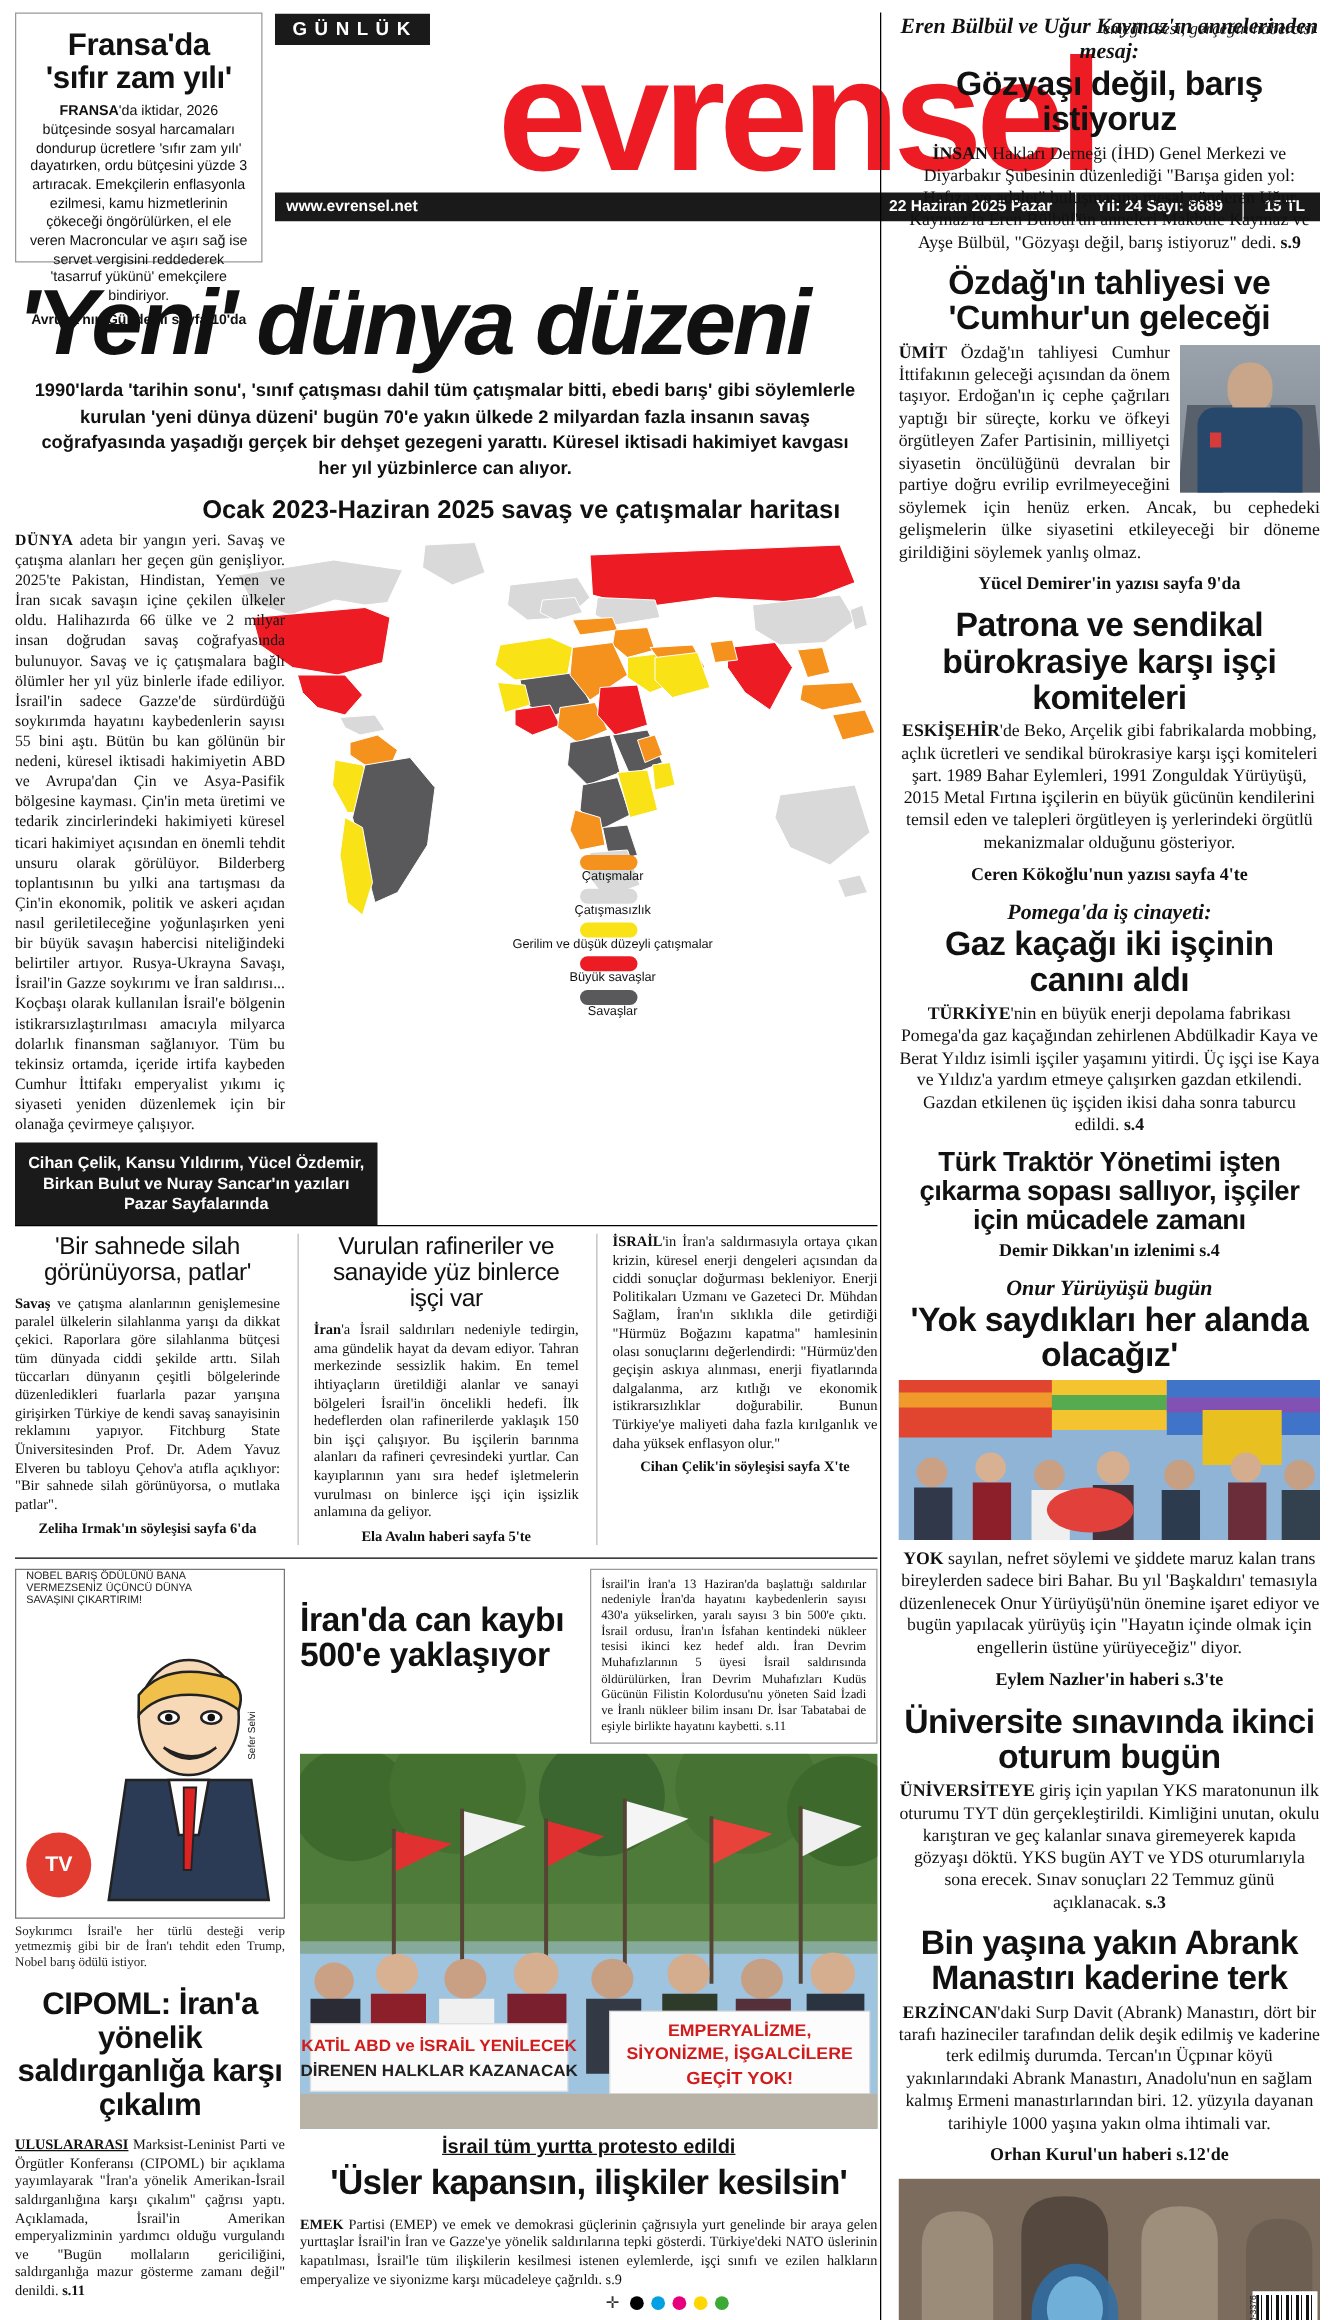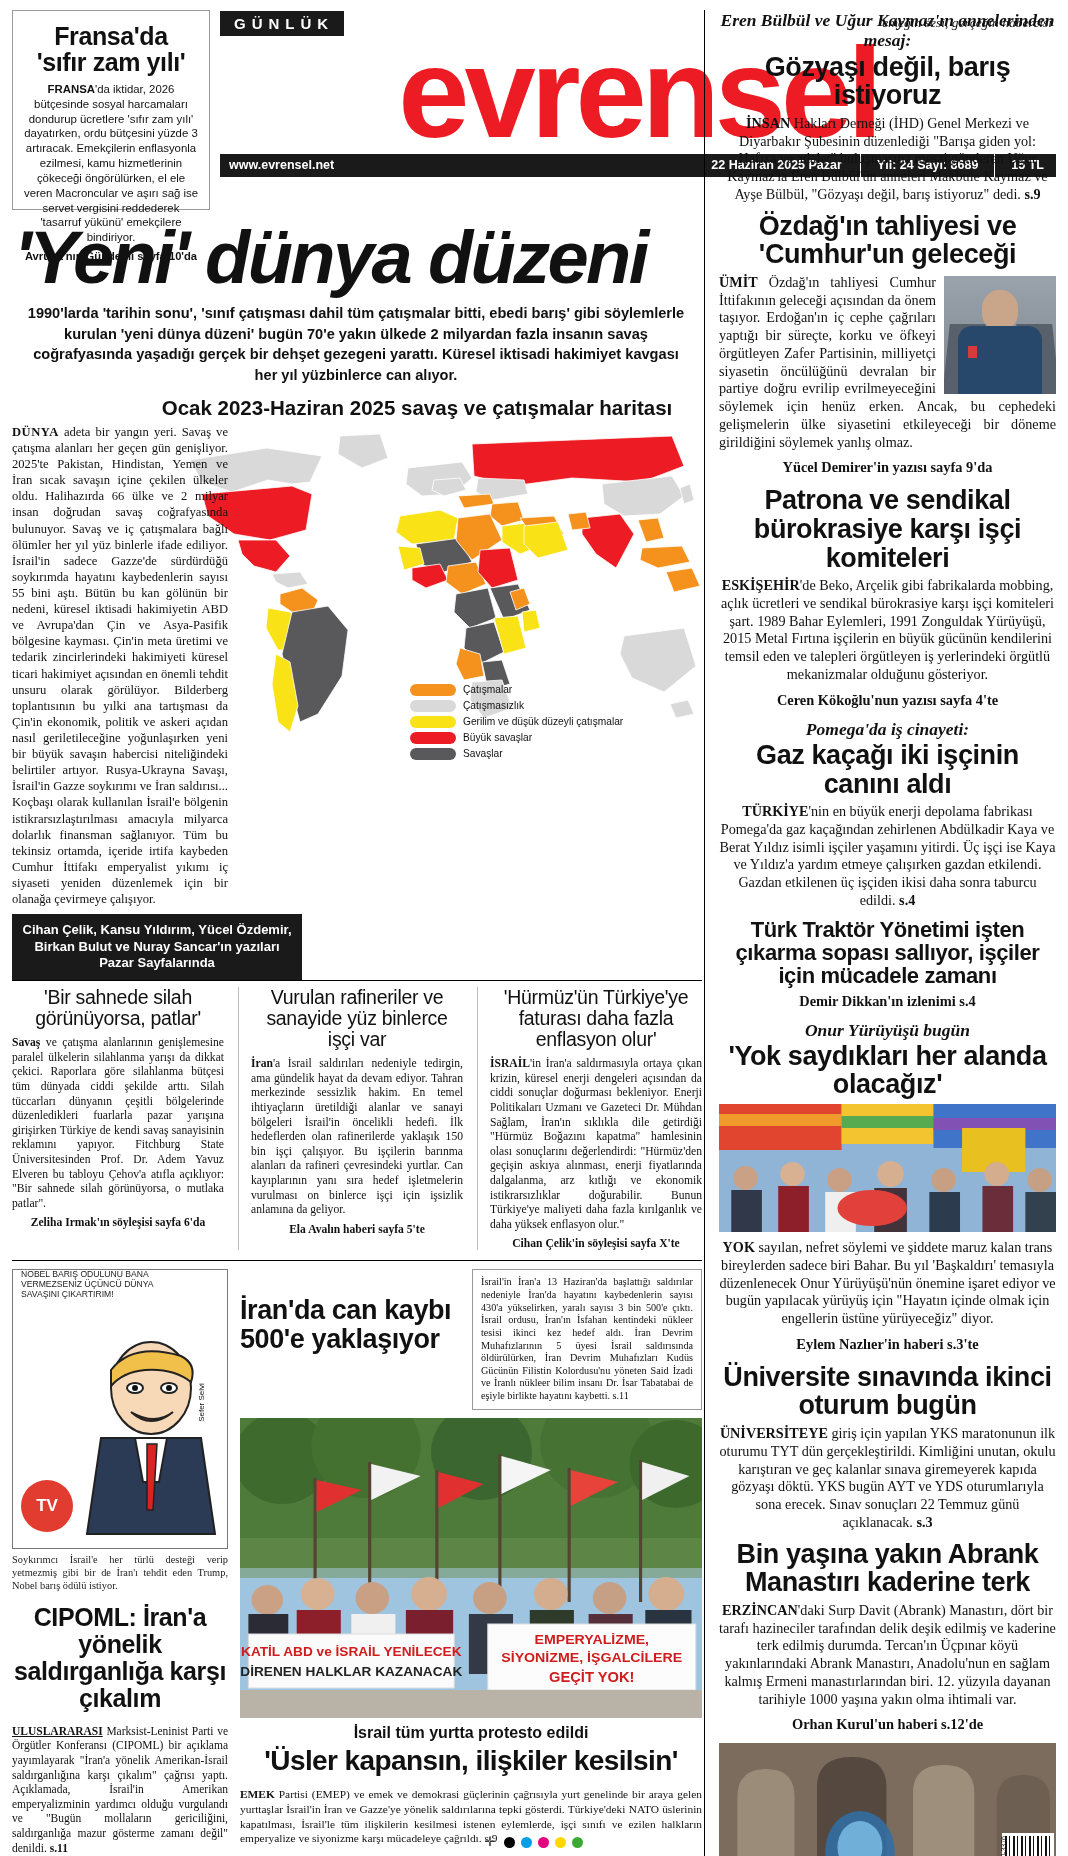--- a/index.html
+++ b/index.html
@@ -109,21 +109,21 @@
     position:relative; z-index:3;
   }
   .leftcol .lead { font-weight:bold; letter-spacing:0.5px; }
   .byline-box {
     background:#1a1a1a; color:#fff; text-align:center; padding:8px 6px;
     font-family:"Liberation Sans", sans-serif; font-weight:bold; font-size:13px;
     line-height:1.28; margin-top:7px; width:290px;
   }
   .mapimg { position:absolute; left:160px; top:26px; width:530px; height:330px; }
   .legend { position:absolute; left:398px; top:288px; font-size:10.2px; font-family:"Liberation Sans", sans-serif;}
-  .legend .row { display:flex; align-items:center; margin-bottom:4px; }
+  .legend .row { display:flex; align-items:center; margin-bottom:4px;flex-direction:column; }
   .legend .sw { width:46px; height:12px; border-radius:6px; margin-right:7px; }
 
   
   .three { display:flex; gap:14px; width:690px; margin-top:6px; clear:both; padding-top:6px; border-top:1px solid #000;}
   .three .col { flex:1; }
   .three .col + .col { border-left:1px solid #bbb; padding-left:12px; }
   .three h4 {
     font-family:"Liberation Sans", sans-serif; font-weight:normal; font-size:19.5px;
     line-height:1.08; text-align:center; margin:0 0 7px; letter-spacing:-0.3px;
   }
@@ -145,21 +145,21 @@
 
   .iranblock { flex:1; }
   .iran-top { display:flex; gap:10px; }
   .iran-head {
     font-family:"Liberation Sans", sans-serif; font-weight:bold; font-size:27px;
     line-height:1.06; width:222px; letter-spacing:-0.4px;
   }
   .iran-note { flex:1; border:1px solid #999; padding:6px 8px; font-size:10.2px; line-height:1.24; text-align:justify;}
   .iran-note .lead { font-weight:normal; }
   .photo-protest { width:100%; height:300px; margin-top:8px; position:relative; overflow:hidden; background:#86a06a;}
-  .protest-cap { text-align:center; font-family:"Liberation Sans", sans-serif; font-weight:bold; font-size:16px; margin-top:6px;}
+  .protest-cap { text-align:center; font-family:"Liberation Sans", sans-serif; font-weight:bold; font-size:16px; margin-top:6px;text-decoration:underline;}
   .protest-head {
     text-align:center; font-family:"Liberation Sans", sans-serif; font-weight:bold;
     font-size:28px; line-height:1.08; margin:4px 0 7px; letter-spacing:-0.6px;
   }
   .protest-body { font-size:11.4px; line-height:1.28; text-align:justify; }
   .protest-body .lead { font-weight:bold; }
 
   
   .cipoml-head {
     font-family:"Liberation Sans", sans-serif; font-weight:bold; font-size:25px;
@@ -315,21 +315,20 @@
       <h4>'Bir sahnede silah görünüyorsa, patlar'</h4>
       <p><b class="lead">Savaş</b><span> ve çatışma alanlarının genişlemesine paralel ülkelerin silahlanma yarışı da dikkat çekici. Raporlara göre silahlanma bütçesi tüm dünyada ciddi şekilde arttı. Silah tüccarları dünyanın çeşitli bölgelerinde düzenledikleri fuarlarla pazar yarışına girişirken Türkiye de kendi savaş sanayisinin reklamını yapıyor. Fitchburg State Üniversitesinden Prof. Dr. Adem Yavuz Elveren bu tabloyu Çehov'a atıfla açıklıyor: "Bir sahnede silah görünüyorsa, o mutlaka patlar".</span></p>
       <div class="ref-line">Zeliha Irmak'ın söyleşisi sayfa 6'da</div>
     </div>
     <div class="col">
       <h4>Vurulan rafineriler ve sanayide yüz binlerce işçi var</h4>
       <p><b class="lead">İran</b><span>'a İsrail saldırıları nedeniyle tedirgin, ama gündelik hayat da devam ediyor. Tahran merkezinde sessizlik hakim. En temel ihtiyaçların üretildiği alanlar ve sanayi bölgeleri İsrail'in öncelikli hedefi. İlk hedeflerden olan rafinerilerde yaklaşık 150 bin işçi çalışıyor. Bu işçilerin barınma alanları da rafineri çevresindeki yurtlar. Can kayıplarının yanı sıra hedef işletmelerin vurulması on binlerce işçi için işsizlik anlamına da geliyor.</span></p>
       <div class="ref-line">Ela Avalın haberi sayfa 5'te</div>
     </div>
     <div class="col">
-      <h4>'Hürmüz'ün Türkiye'ye faturası daha fazla enflasyon olur'</h4>
       <p><b class="lead">İSRAİL</b><span>'in İran'a saldırmasıyla ortaya çıkan krizin, küresel enerji dengeleri açısından da ciddi sonuçlar doğurması bekleniyor. Enerji Politikaları Uzmanı ve Gazeteci Dr. Mühdan Sağlam, İran'ın sıklıkla dile getirdiği "Hürmüz Boğazını kapatma" hamlesinin olası sonuçlarını değerlendirdi: "Hürmüz'den geçişin askıya alınması, enerji fiyatlarında dalgalanma, arz kıtlığı ve ekonomik istikrarsızlıklar doğurabilir. Bunun Türkiye'ye maliyeti daha fazla kırılganlık ve daha yüksek enflasyon olur."</span></p>
       <div class="ref-line">Cihan Çelik'in söyleşisi sayfa X'te</div>
     </div>
   </div>
 
   <div class="midrow">
 
     <div class="cartoonwrap">
       <div class="cartoon">
         <div class="bubble">NOBEL BARIŞ ÖDÜLÜNÜ BANA VERMEZSENİZ ÜÇÜNCÜ DÜNYA SAVAŞINI ÇIKARTIRIM!</div>

